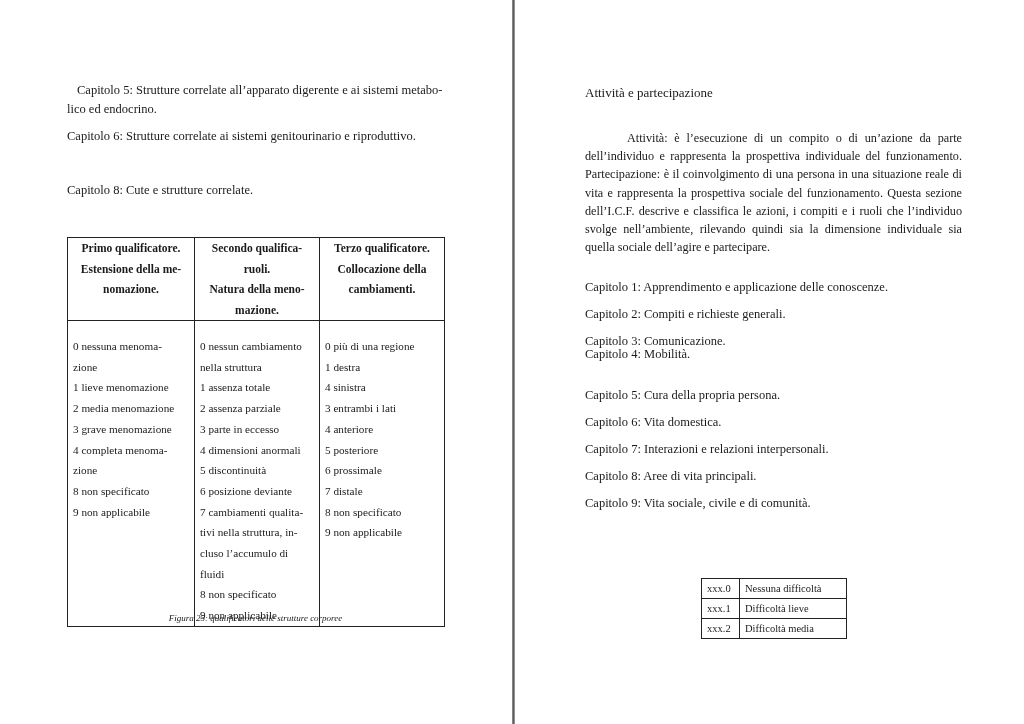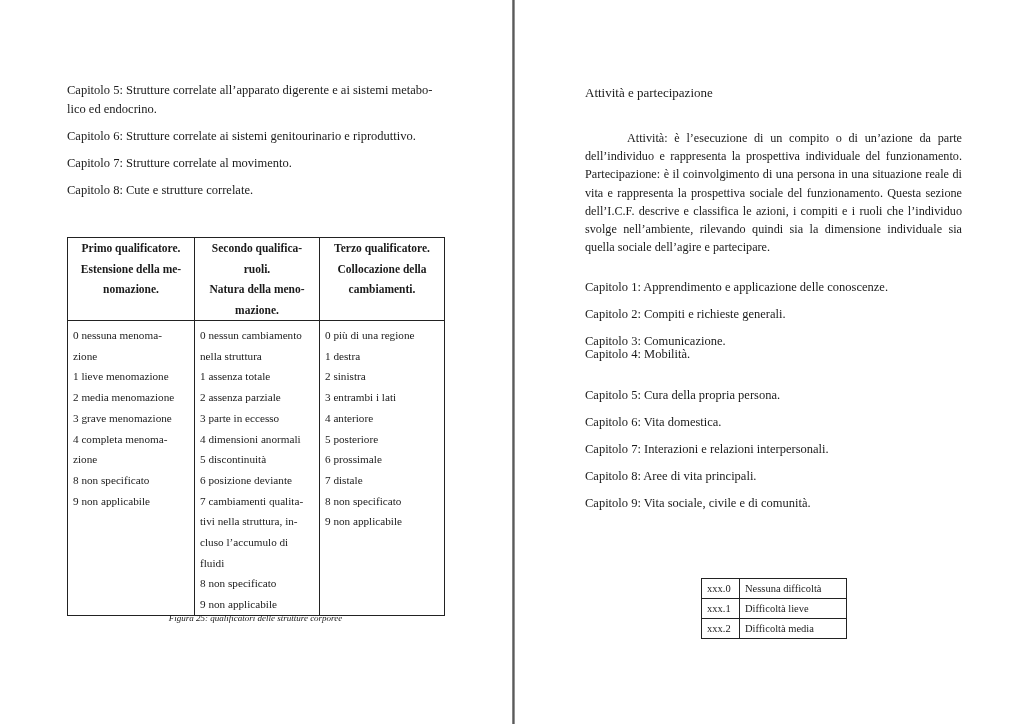--- a/index.html
+++ b/index.html
@@ -28,21 +28,21 @@
   .qtable td, .qtable th {
     border: 1.5px solid #222;
     vertical-align: top;
     padding: 0 5px;
   }
   .qtable th {
     font-weight: bold; text-align: center;
     line-height: 20.5px; padding-top: 0px; height: 80px;
     font-size: 11.5px;
   }
-  .qtable td { line-height: 20.7px; padding-top: 4px; }
+  .qtable td { line-height: 20.7px; padding-top: 15px; }
   .qtable col.c1 { width: 127px; }
   .qtable col.c2 { width: 125px; }
   .qtable col.c3 { width: 125px; }
   .cell-line { display: block; white-space: nowrap; }
   .caption {
     position: absolute; left: 67px; width: 377px; top: 612px;
     text-align: center; font-style: italic; font-size: 9px; line-height: 12px;
   }
 
   
@@ -57,24 +57,23 @@
     border-collapse: collapse; font-size: 10.5px;
   }
   .dtable td { border: 1.3px solid #222; padding: 0 5px; height: 19px; line-height: 19px; white-space: nowrap; }
   .dtable td.code { width: 27px; }
   .dtable td.desc { width: 96px; }
 </style>
 </head>
 <body>
 
 <div class="page page-left">
-  <p class="chap" style="left:67px; top:81px;">Capitolo 5: Strutture correlate all’apparato digerente e ai sistemi metabo-</p>
+  <p class="chap" style="left:77px; top:81px;">Capitolo 5: Strutture correlate all’apparato digerente e ai sistemi metabo-</p>
   <p class="chap" style="left:67px; top:100px;">lico ed endocrino.</p>
   <p class="chap" style="left:67px; top:127px;">Capitolo 6: Strutture correlate ai sistemi genitourinario e riproduttivo.</p>
-  <p class="chap" style="left:67px; top:154px;">Capitolo 7: Strutture correlate al movimento.</p>
   <p class="chap" style="left:67px; top:181px;">Capitolo 8: Cute e strutture correlate.</p>
 
   <table class="qtable">
     <colgroup>
         <col class="c1">
         <col class="c2">
         <col class="c3">
       </colgroup>
     <tbody>
         <tr>
@@ -119,21 +118,21 @@
         <span class="cell-line">7 cambiamenti qualita-</span>
         <span class="cell-line">tivi nella struttura, in-</span>
         <span class="cell-line">cluso l’accumulo di</span>
         <span class="cell-line">fluidi</span>
         <span class="cell-line">8 non specificato</span>
         <span class="cell-line">9 non applicabile</span>
       </td>
       <td>
         <span class="cell-line">0 più di una regione</span>
         <span class="cell-line">1 destra</span>
-        <span class="cell-line">2 sinistra</span>
+        <span class="cell-line">4 sinistra</span>
         <span class="cell-line">3 entrambi i lati</span>
         <span class="cell-line">4 anteriore</span>
         <span class="cell-line">5 posteriore</span>
         <span class="cell-line">6 prossimale</span>
         <span class="cell-line">7 distale</span>
         <span class="cell-line">8 non specificato</span>
         <span class="cell-line">9 non applicabile</span>
       </td>
     </tr>
   </tbody>

